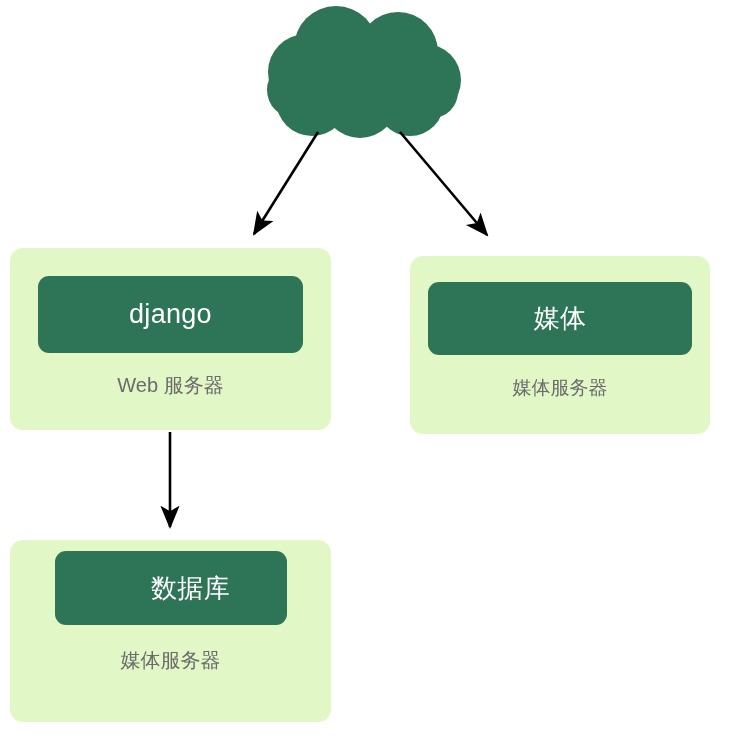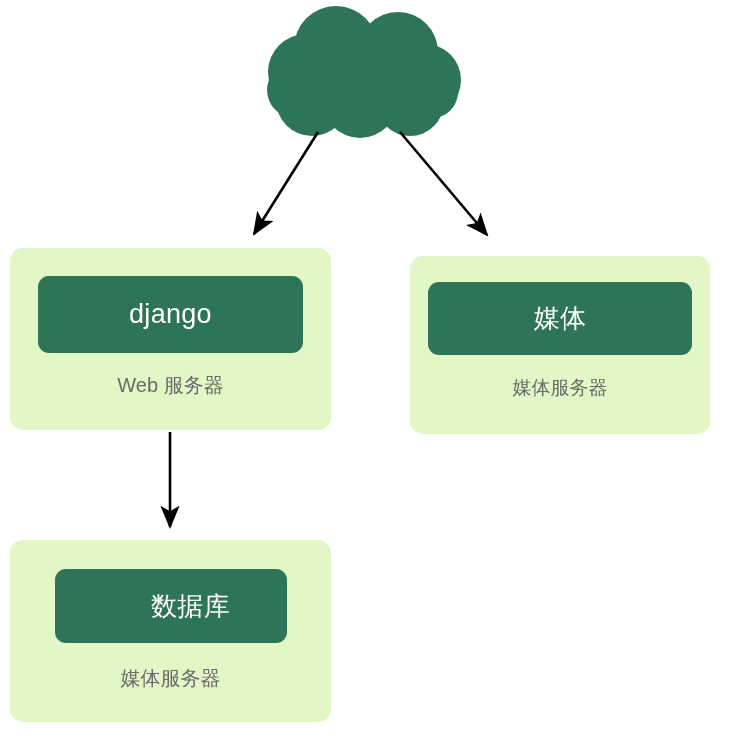--- a/index.html
+++ b/index.html
@@ -99,21 +99,21 @@
   
   #node-db {
     left: 10px;
     top: 540px;
     width: 321px;
     height: 182px;
   }
   #node-db .node-chip {
     width: 232px;
     height: 74px;
-    margin-top: 29px;
+    margin-top: 11px;
     font-size: 26px;
     padding-left: 40px;
   }
   #node-db .node-caption {
     margin-top: 22px;
     font-size: 20px;
   }
 </style>
 </head>
 <body>

